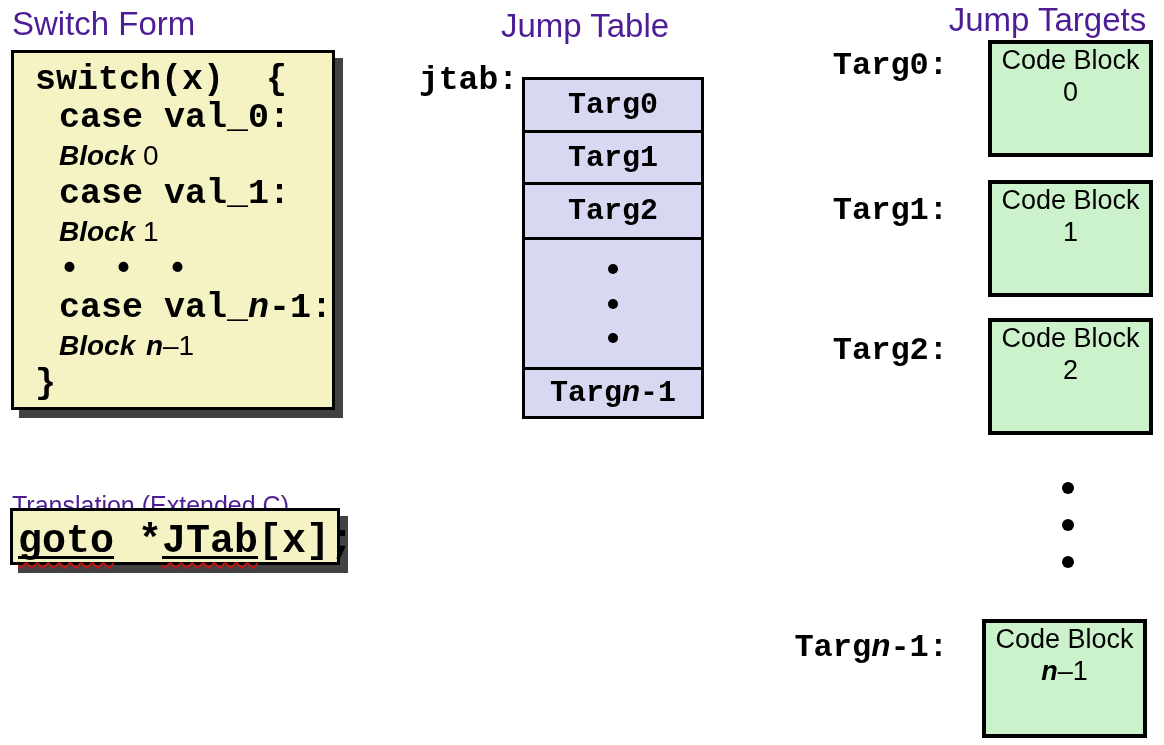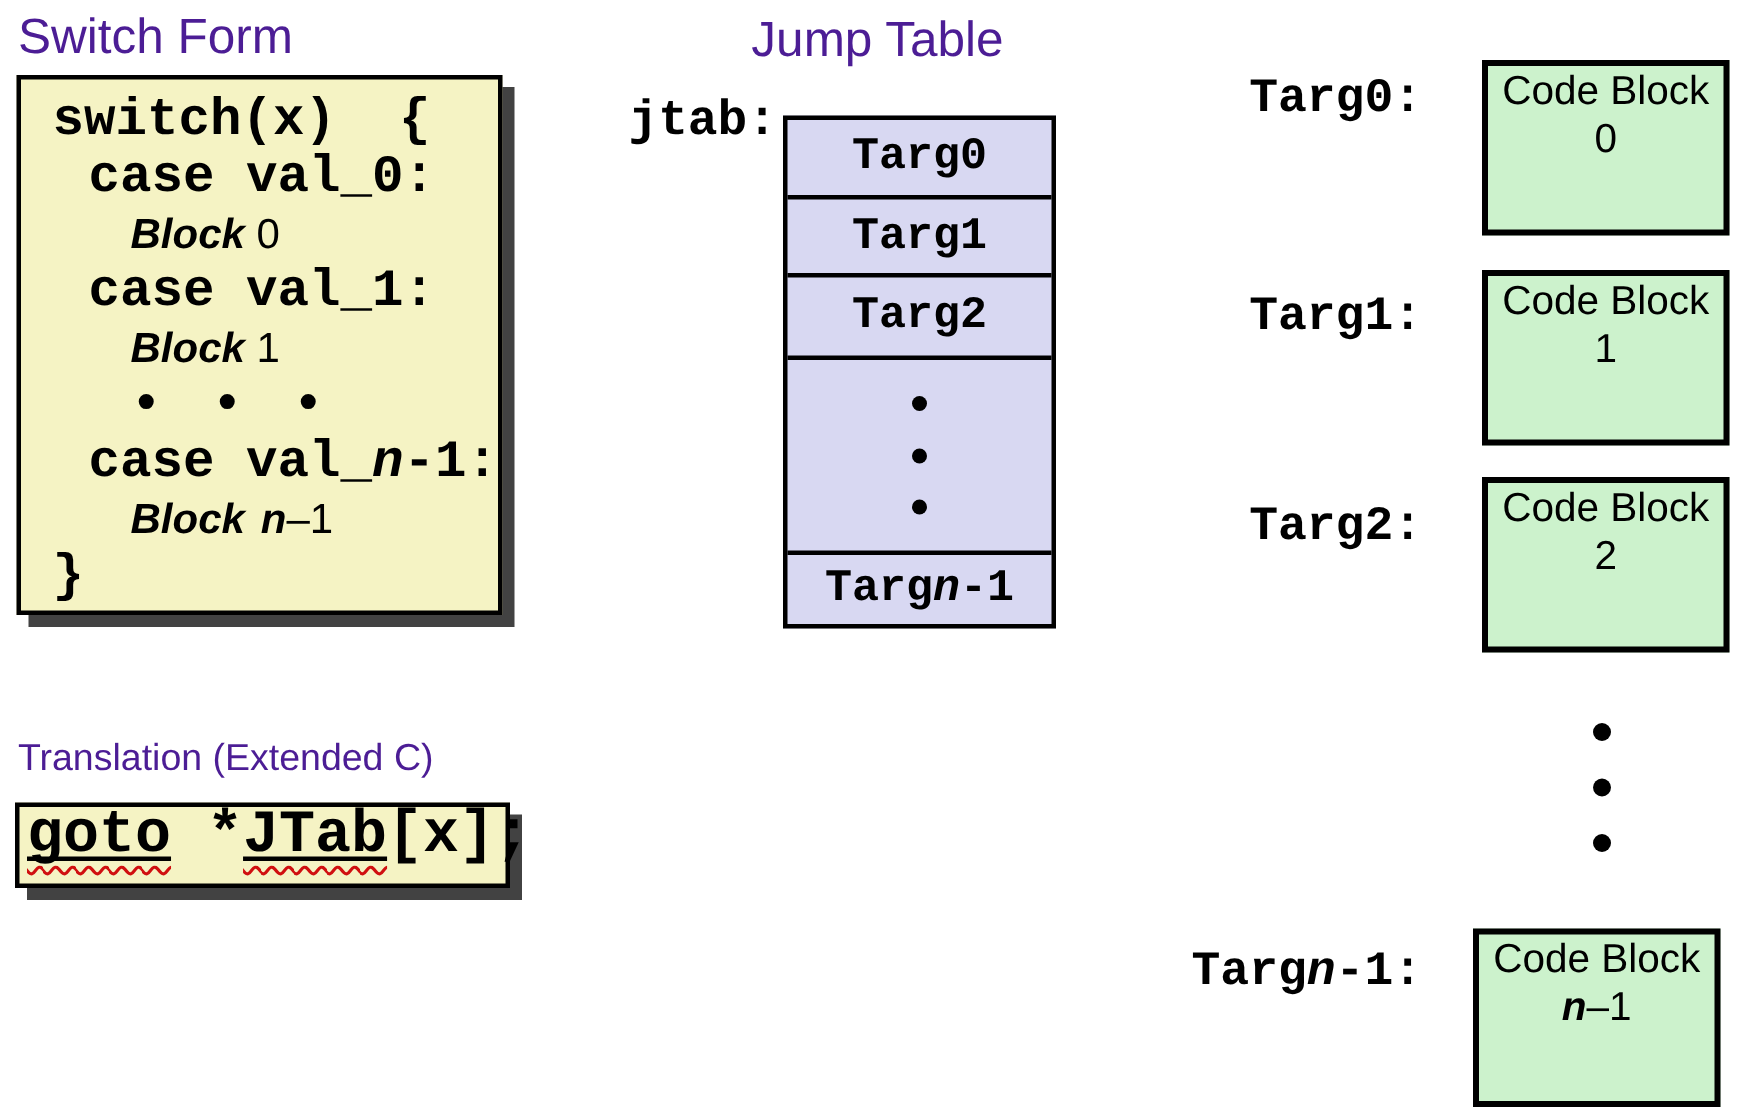--- a/index.html
+++ b/index.html
@@ -33,21 +33,21 @@
   .code-line {
     font-family: "Liberation Mono", monospace;
     font-weight: bold;
     font-size: 35px;
     line-height: 38px;
     white-space: pre;
     color: #000;
   }
   .ind0 { padding-left: 21px; }
   .ind1 { padding-left: 45px; }
-  .ind2 { padding-left: 73px; }
+  .ind2 { padding-left: 45px; }
   .ellipsis-line { letter-spacing: 6px; }
 
   .blk-kw {
     font-family: "Liberation Sans", sans-serif;
     font-weight: bold;
     font-style: italic;
     font-size: 28px;
   }
   .blk-num {
     font-family: "Liberation Sans", sans-serif;
@@ -114,24 +114,24 @@
     left: 1062px; top: 482px;
     width: 12px; height: 86px;
     display: flex;
     flex-direction: column;
     justify-content: space-between;
     align-items: center;
   }
 
   
   .trans-box {
-    left: 10px; top: 535px;
+    left: 10px; top: 508px;
     width: 330px; height: 57px;
     display: flex;
-    align-items: flex-start;
+    align-items: flex-end;
   }
   .trans-code {
     font-family: "Liberation Mono", monospace;
     font-weight: bold;
     font-size: 40px;
     line-height: 1;
     white-space: pre;
     padding-left: 5px;
   }
   .sq-wavy {
@@ -173,20 +173,21 @@
     <div class="jt-row" style="height:49px;"><span>Targ1</span></div>
     <div class="jt-row" style="height:52px;"><span>Targ2</span></div>
     <div class="jt-row jt-dots" style="height:127px;">
       <div class="dot"></div>
       <div class="dot"></div>
       <div class="dot"></div>
     </div>
     <div class="jt-row" style="height:46px;"><span>Targ</span><span class="ivar">n</span><span>-1</span></div>
   </div>
 
+  <div class="heading centered abs" style="left:935px; top:2px; width:225px;">Jump Targets</div>
 
   <div class="mono-label abs" style="left:700px; top:50px; width:248px;">Targ0:</div>
   <div class="target-box abs" style="left:988px; top:40px;">
     <span>Code Block</span>
     <span>0</span>
   </div>
 
   <div class="mono-label abs" style="left:700px; top:195px; width:248px;">Targ1:</div>
   <div class="target-box abs" style="left:988px; top:180px;">
     <span>Code Block</span>

